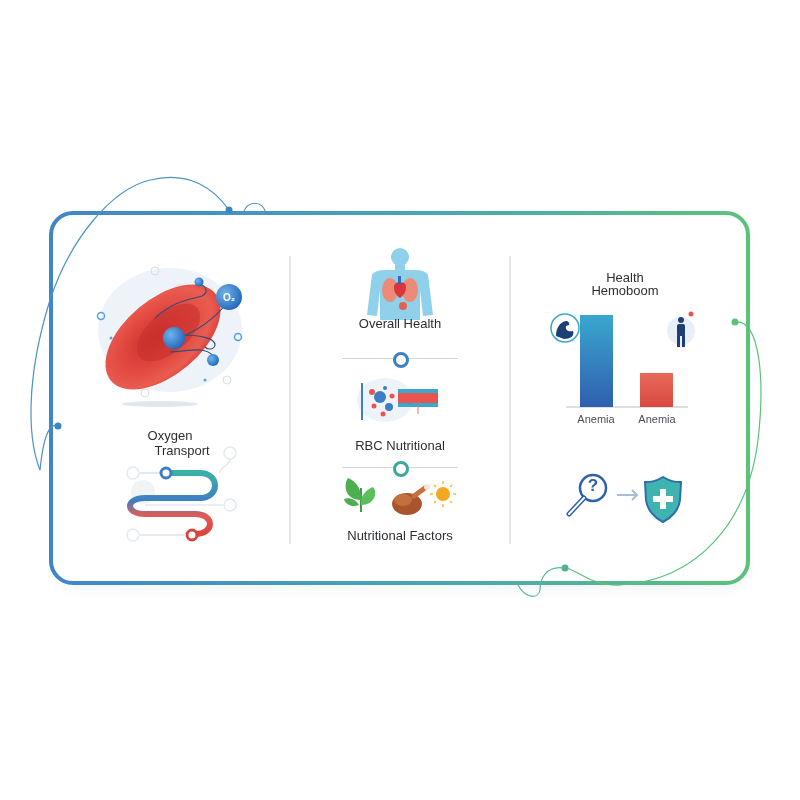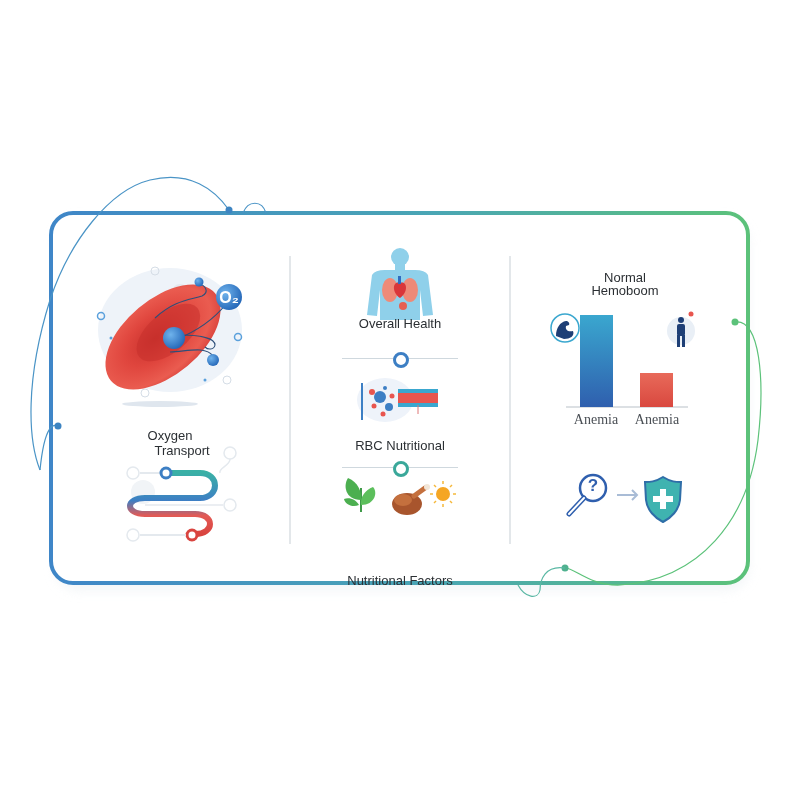--- a/index.html
+++ b/index.html
@@ -6,21 +6,21 @@
   body {
     width: 800px; height: 800px; position: relative; overflow: hidden;
     background: #ffffff;
     font-family: "Liberation Sans", sans-serif;
   }
   #deco { position: absolute; left: 0; top: 0; width: 800px; height: 800px; }
   .label {
     position: absolute; text-align: center; color: #2b2f33;
     font-size: 13px; line-height: 15px; white-space: nowrap;
   }
-  .label.sm { font-size: 14px; color: #4a4f55; font-family: Liberation Serif, serif; }
+  .label.sm { font-size: 11px; color: #4a4f55; }
   .divider { position: absolute; width: 2px; background: #e3e7ea; }
   .hline { position: absolute; height: 1px; background: #cfd8de; }
   .node {
     position: absolute; width: 10px; height: 10px; border-radius: 50%;
     background: #fff; border: 3px solid #3d7fc4;
   }
 </style>
 </head>
 <body>
 
@@ -204,31 +204,31 @@
   <g>
     <path d="M 663 477 C 655 482, 650 482, 645 482 L 646 500 C 647 510, 655 518, 663 522 C 671 518, 679 510, 680 500 L 681 482 C 676 482, 671 482, 663 477 Z" fill="#3fb3b0" stroke="#2f6ea8" stroke-width="2"></path>
     <rect x="660" y="489" width="6" height="20" fill="#fff"></rect>
     <rect x="653" y="496" width="20" height="6" fill="#fff"></rect>
   </g>
 </svg>
 
 <div class="divider" style="left:289px; top:256px; height:288px;"></div>
 <div class="divider" style="left:509px; top:256px; height:288px;"></div>
 
-<div class="label" style="left:219px; top:290px; width:20px; color:#fff; font-size:16px; font-weight:bold;">O₂</div>
+<div class="label" style="left:219px; top:290px; width:20px; color:#fff; font-size:10px; font-weight:bold;">O₂</div>
 <div class="label" style="left:120px; top:428px; width:100px;text-align:center;">Oxygen</div>
 <div class="label" style="left:132px; top:443px; width:100px;">Transport</div>
 
 <div class="label" style="left:340px; top:316px; width:120px;">Overall Health</div>
 <div class="hline" style="left:342px; top:358px; width:116px;"></div>
 <div class="node" style="left:393px; top:352px; border-color:#3d7fc4;"></div>
 
 <div class="label" style="left:340px; top:438px; width:120px;">RBC Nutritional</div>
 <div class="hline" style="left:342px; top:467px; width:116px;"></div>
 <div class="node" style="left:393px; top:461px; border-color:#3aa89a;"></div>
 
-<div class="label" style="left:330px; top:528px; width:140px;margin-top:45px;">Nutritional Factors</div>
-
-<div class="label" style="left:575px; top:270px; width:100px;">Normal</div>
+<div class="label" style="left:330px; top:528px; width:140px;">Nutritional Factors</div>
+
+<div class="label" style="left:575px; top:270px; width:100px;">Health</div>
 <div class="label" style="left:575px; top:283px; width:100px;">Hemoboom</div>
 <div class="label sm" style="left:566px; top:412px; width:60px;">Anemia</div>
 <div class="label sm" style="left:627px; top:412px; width:60px;">Anemia</div>
 <div class="label" style="left:585px; top:478px; width:16px; font-size:17px; font-weight:bold; color:#2f5fae;">?</div>
 
 </body></html>

